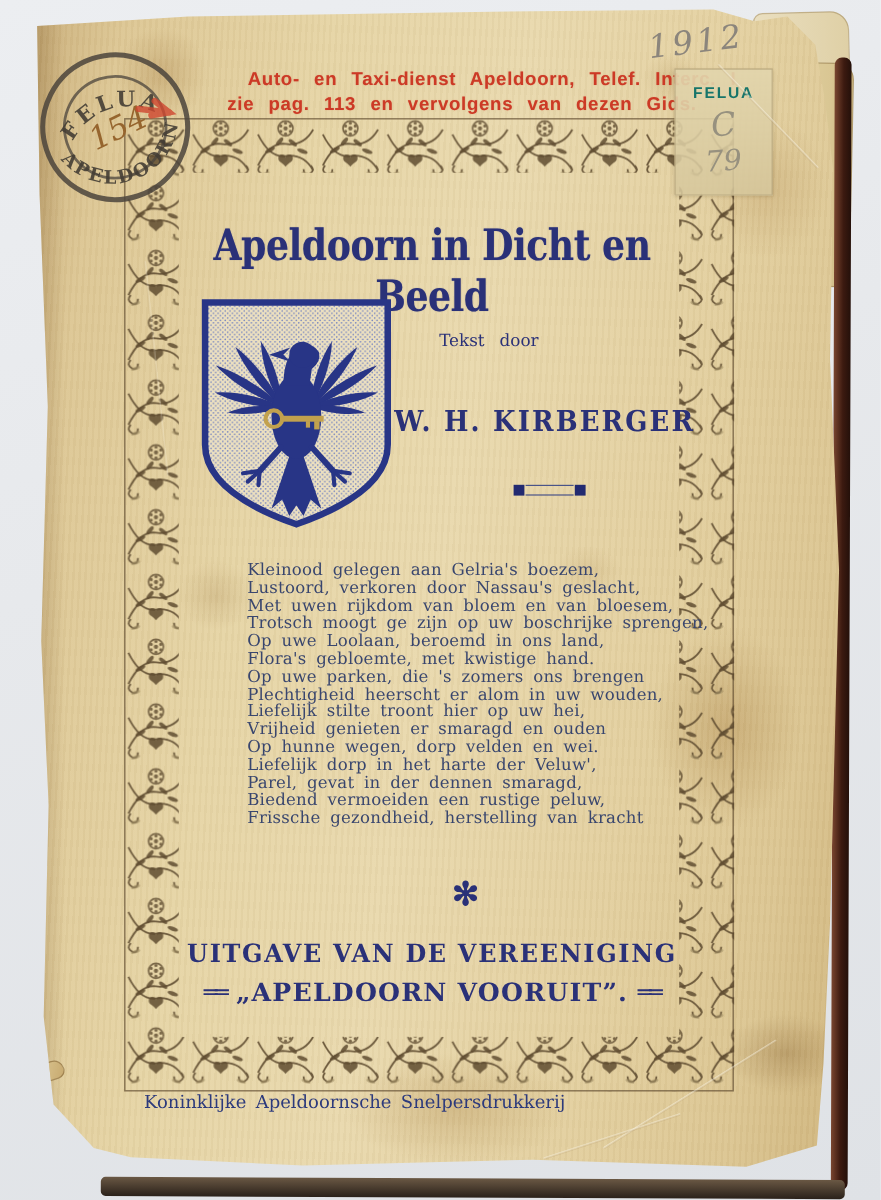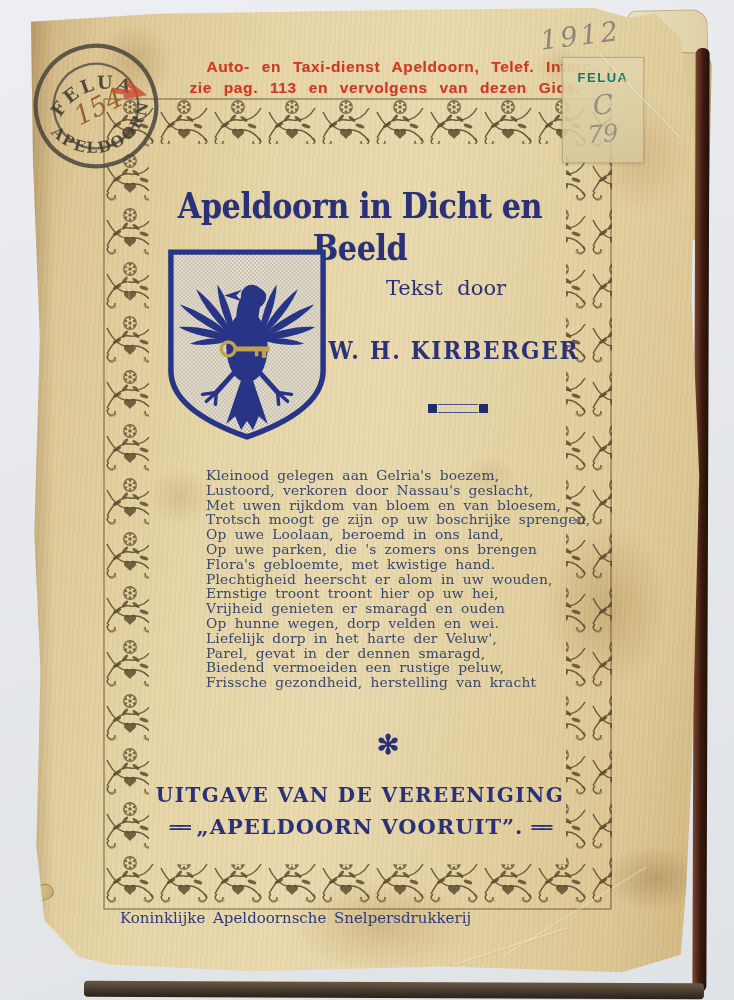--- a/index.html
+++ b/index.html
@@ -90,21 +90,21 @@
   
   .ink{color:#2a3178;}
   
   .title{
     position:absolute;left:100px;top:178px;width:480px;text-align:center;
     font-size:36px;font-weight:bold;letter-spacing:-.5px;
     transform:scaleX(.84);transform-origin:center;
     text-shadow:0 0 1px rgba(42,49,120,.4);
   }
   
-  .tekst-door{position:absolute;left:316px;top:270px;width:220px;text-align:center;font-size:21px;word-spacing:8px;}
+  .tekst-door{position:absolute;left:346px;top:270px;width:220px;font-size:14px;word-spacing:8px;}
   .author{
     position:absolute;left:294px;top:330px;width:280px;text-align:center;
     font-size:24px;font-weight:bold;letter-spacing:2px;transform:scaleX(.9);
   }
   .divider{position:absolute;left:393px;top:398px;width:90px;display:flex;align-items:center;justify-content:center;}
   .divider .sq{width:9px;height:9px;background:#222a70;}
   .divider .bars{width:40px;height:7px;border-top:1.5px solid #4a5488;border-bottom:1.5px solid #4a5488;margin:0 1px;}
   
   .shield{position:absolute;left:143px;top:240px;}
   
@@ -279,24 +279,24 @@
     <span class="bars"></span>
     <span class="sq"></span>
   </div>
 
   <div class="poem">
       <div>Kleinood gelegen aan Gelria's boezem,</div>
       <div>Lustoord, verkoren door Nassau's geslacht,</div>
       <div>Met uwen rijkdom van bloem en van bloesem,</div>
       <div>Trotsch moogt ge zijn op uw boschrijke sprengen,</div>
       <div>Op uwe Loolaan, beroemd in ons land,</div>
+      <div>Flora's gebloemte, met kwistige hand.</div>
       <div>Op uwe parken, die 's zomers ons brengen</div>
-      <div>Flora's gebloemte, met kwistige hand.</div>
       <div>Plechtigheid heerscht er alom in uw wouden,</div>
-      <div>Ernstige troont troont hier op uw hei,</div>
+      <div>Liefelijk stilte troont hier op uw hei,</div>
       <div>Vrijheid genieten er smaragd en ouden</div>
       <div>Op hunne wegen, dorp velden en wei.</div>
       <div>Liefelijk dorp in het harte der Veluw',</div>
       <div>Parel, gevat in der dennen smaragd,</div>
       <div>Biedend vermoeiden een rustige peluw,</div>
       <div>Frissche gezondheid, herstelling van kracht</div>
     </div>
 
   <div class="asterisk ink">✻</div>
 

